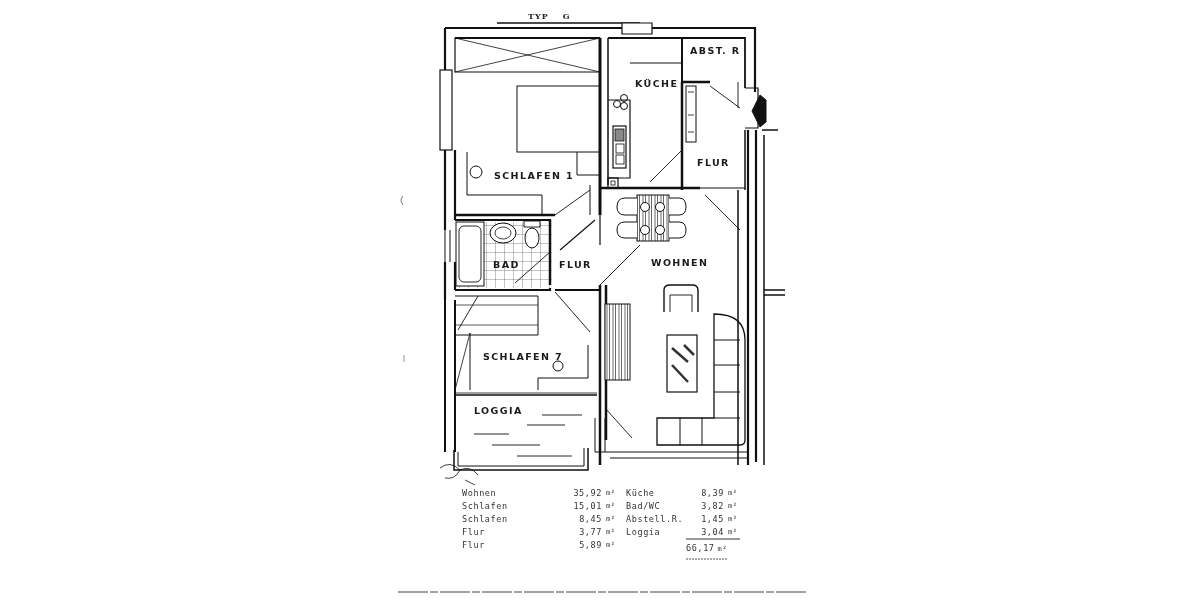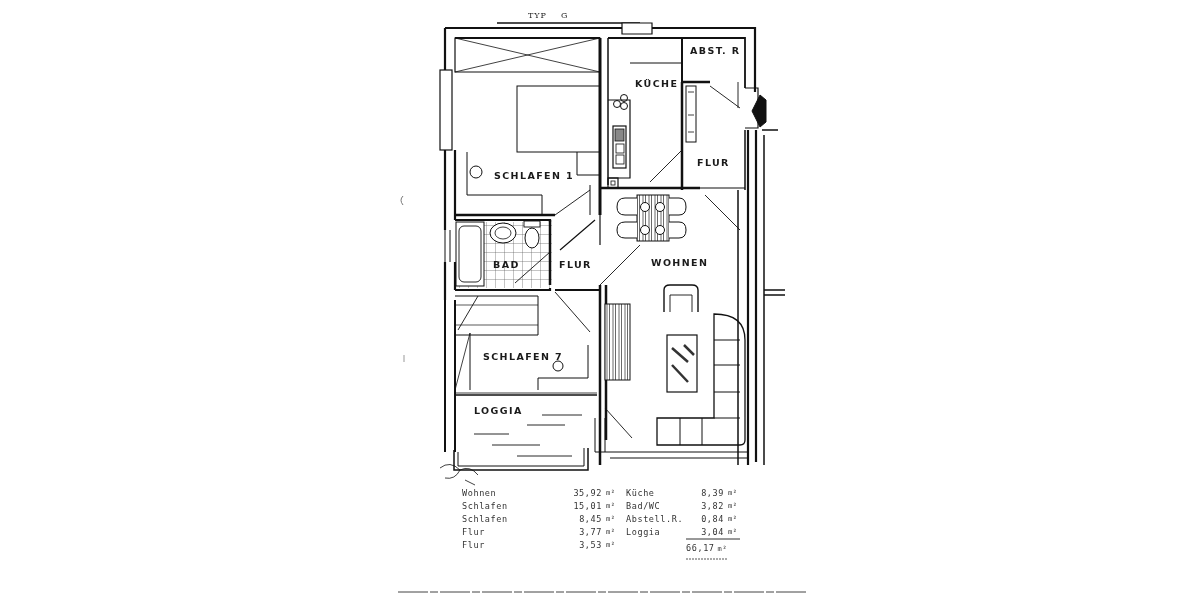--- a/index.html
+++ b/index.html
@@ -1,19 +1,19 @@
 <!DOCTYPE html>
 <html><head>
 <meta charset="utf-8">
 <style>
   html, body { margin:0; padding:0; background:#ffffff; }
   body { width:1200px; height:600px; position:relative; overflow:hidden; font-family:"DejaVu Sans", sans-serif; }
   .page { position:absolute; left:0; top:0; width:1200px; height:600px; }
   svg.plan { position:absolute; left:0; top:0; }
-  .title { position:absolute; left:528px; top:11px; font-family:"DejaVu Serif", serif; font-size:8px; letter-spacing:1px; color:#222; }
+  .title { position:absolute; left:528px; top:11px; font-family:"DejaVu Serif", serif; font-size:8px; letter-spacing:1px; color:#222;font-weight:bold; }
   .title .g { margin-left:14px; }
   .lbl { position:absolute; font-family:"DejaVu Sans", sans-serif; font-weight:bold; font-size:9.5px; letter-spacing:1.4px; color:#1a1a1a; white-space:nowrap; }
   .areas { position:absolute; font-family:"DejaVu Sans Mono", monospace; font-size:8.5px; color:#333; letter-spacing:0.6px; }
   .areas .row { height:13px; line-height:13px; display:flex; }
   .areas .n { width:92px; }
   .areas .v { width:48px; text-align:right; }
   .areas .u { width:24px; padding-left:4px; font-size:7px; }
   .total { position:absolute; left:686px; top:543px; font-family:"DejaVu Sans Mono", monospace; font-size:8.5px; color:#333; letter-spacing:0.6px; }
   .total .u { font-size:7px; margin-left:3px; }
 </style>
@@ -208,39 +208,39 @@
         <span class="v">8,45</span>
         <span class="u">m²</span>
       </div>
     <div class="row">
         <span class="n">Flur</span>
         <span class="v">3,77</span>
         <span class="u">m²</span>
       </div>
     <div class="row">
         <span class="n">Flur</span>
-        <span class="v">3,53</span>
+        <span class="v">5,89</span>
         <span class="u">m²</span>
       </div>
   </div>
 
   <div class="areas" style="left:626px;top:487px">
     <div class="row">
         <span class="n" style="width:62px">Küche</span>
         <span class="v" style="width:36px">8,39</span>
         <span class="u">m²</span>
       </div>
     <div class="row">
         <span class="n" style="width:62px">Bad/WC</span>
         <span class="v" style="width:36px">3,82</span>
         <span class="u">m²</span>
       </div>
     <div class="row">
         <span class="n" style="width:62px">Abstell.R.</span>
-        <span class="v" style="width:36px">0,84</span>
+        <span class="v" style="width:36px">1,45</span>
         <span class="u">m²</span>
       </div>
     <div class="row">
         <span class="n" style="width:62px">Loggia</span>
         <span class="v" style="width:36px">3,04</span>
         <span class="u">m²</span>
       </div>
   </div>
 
   <div class="total">

